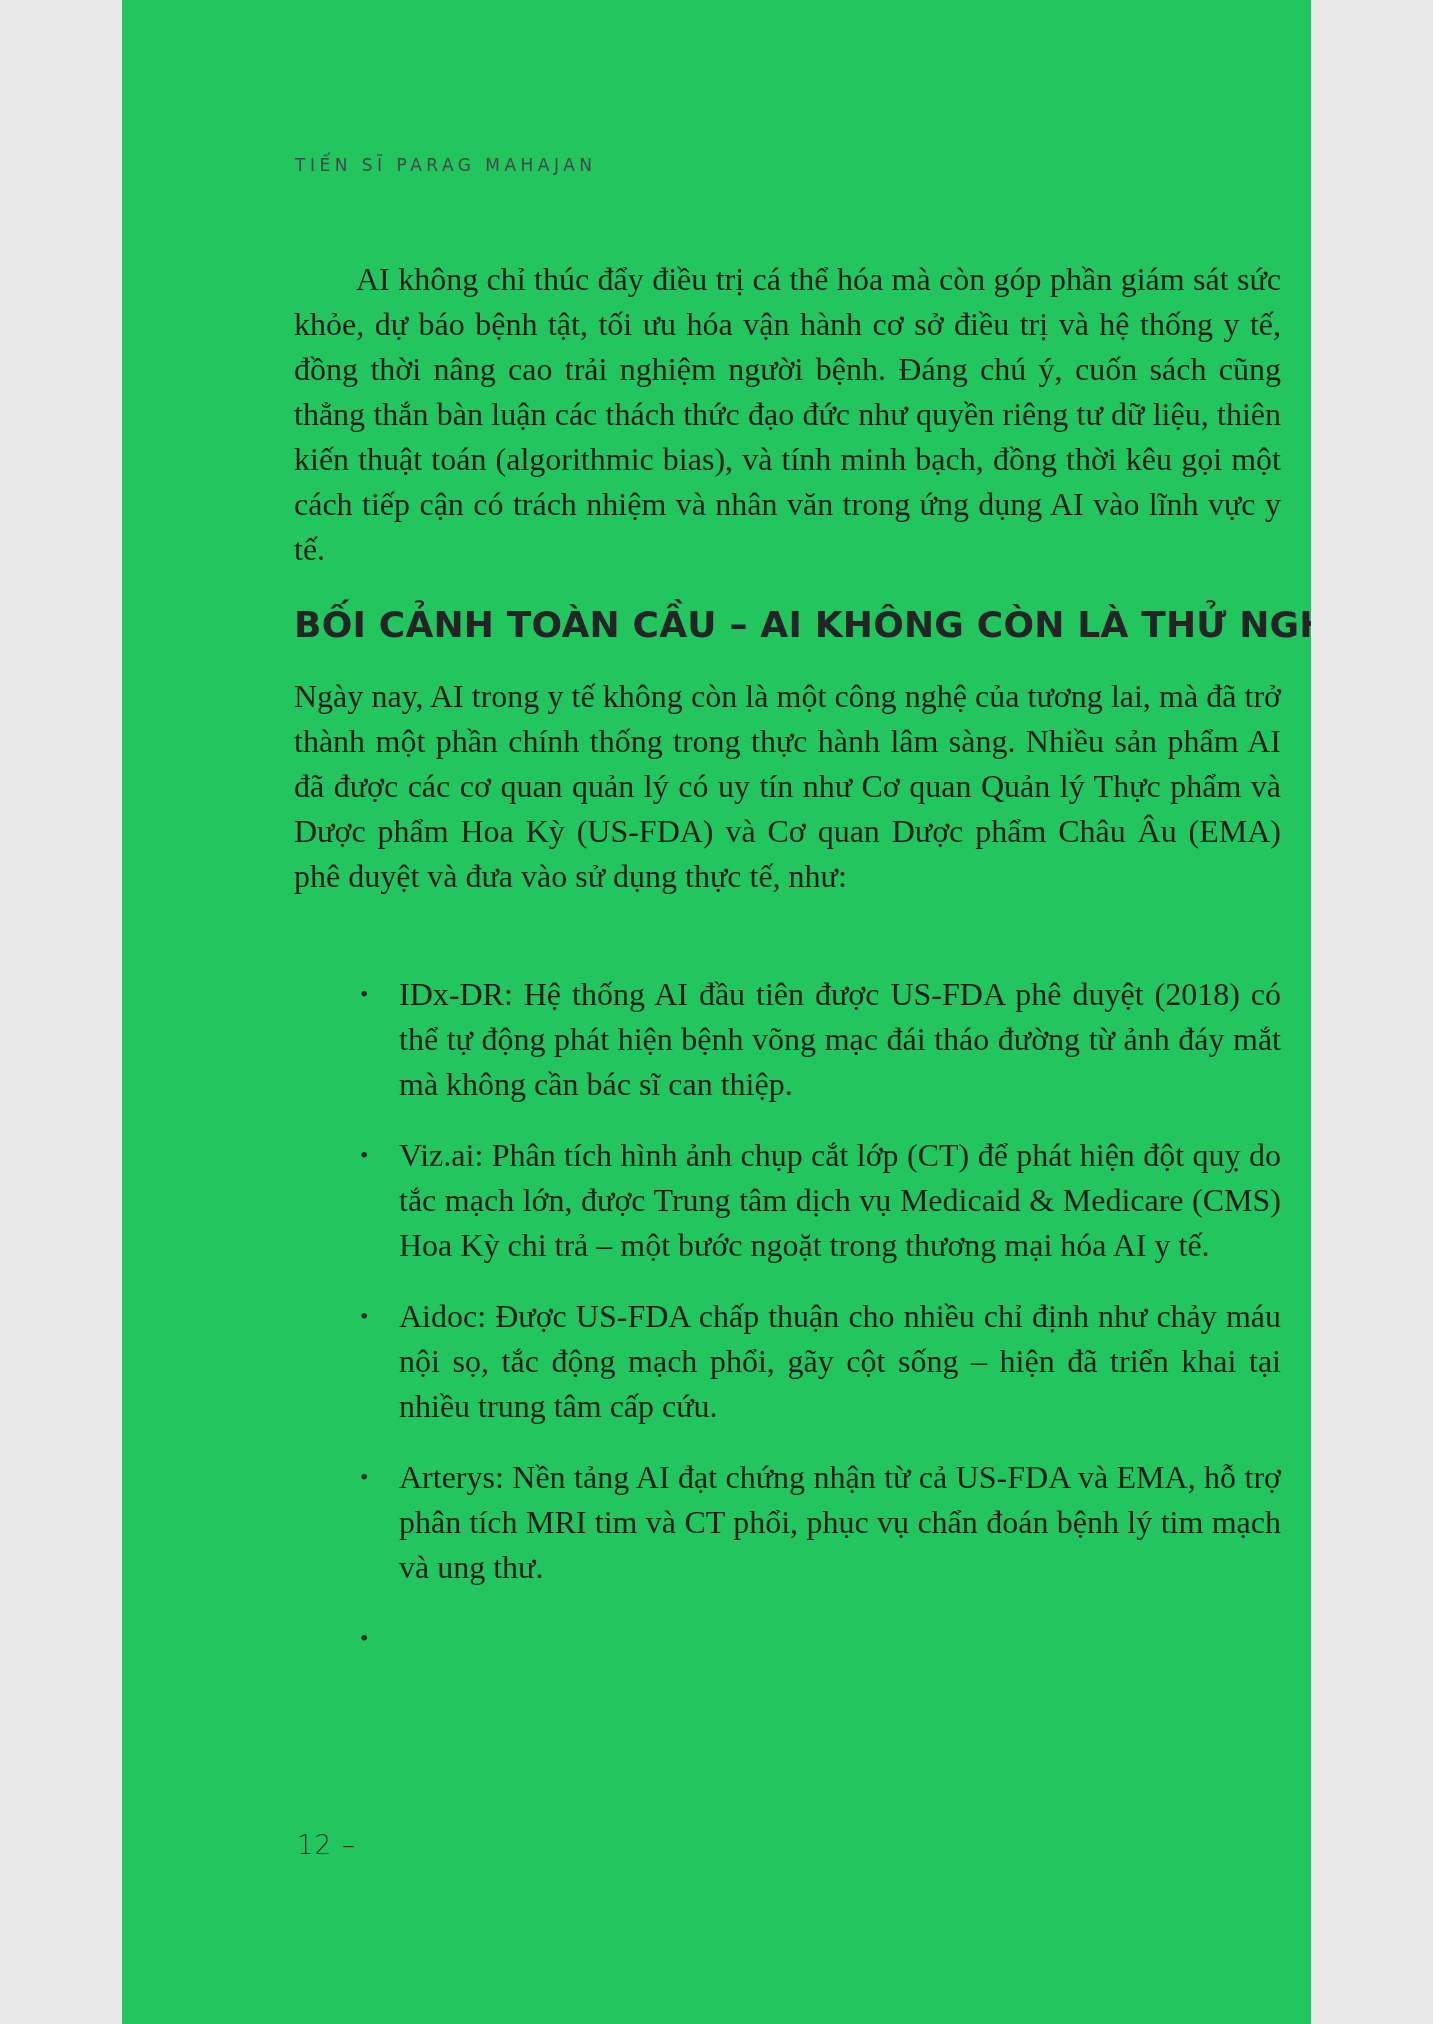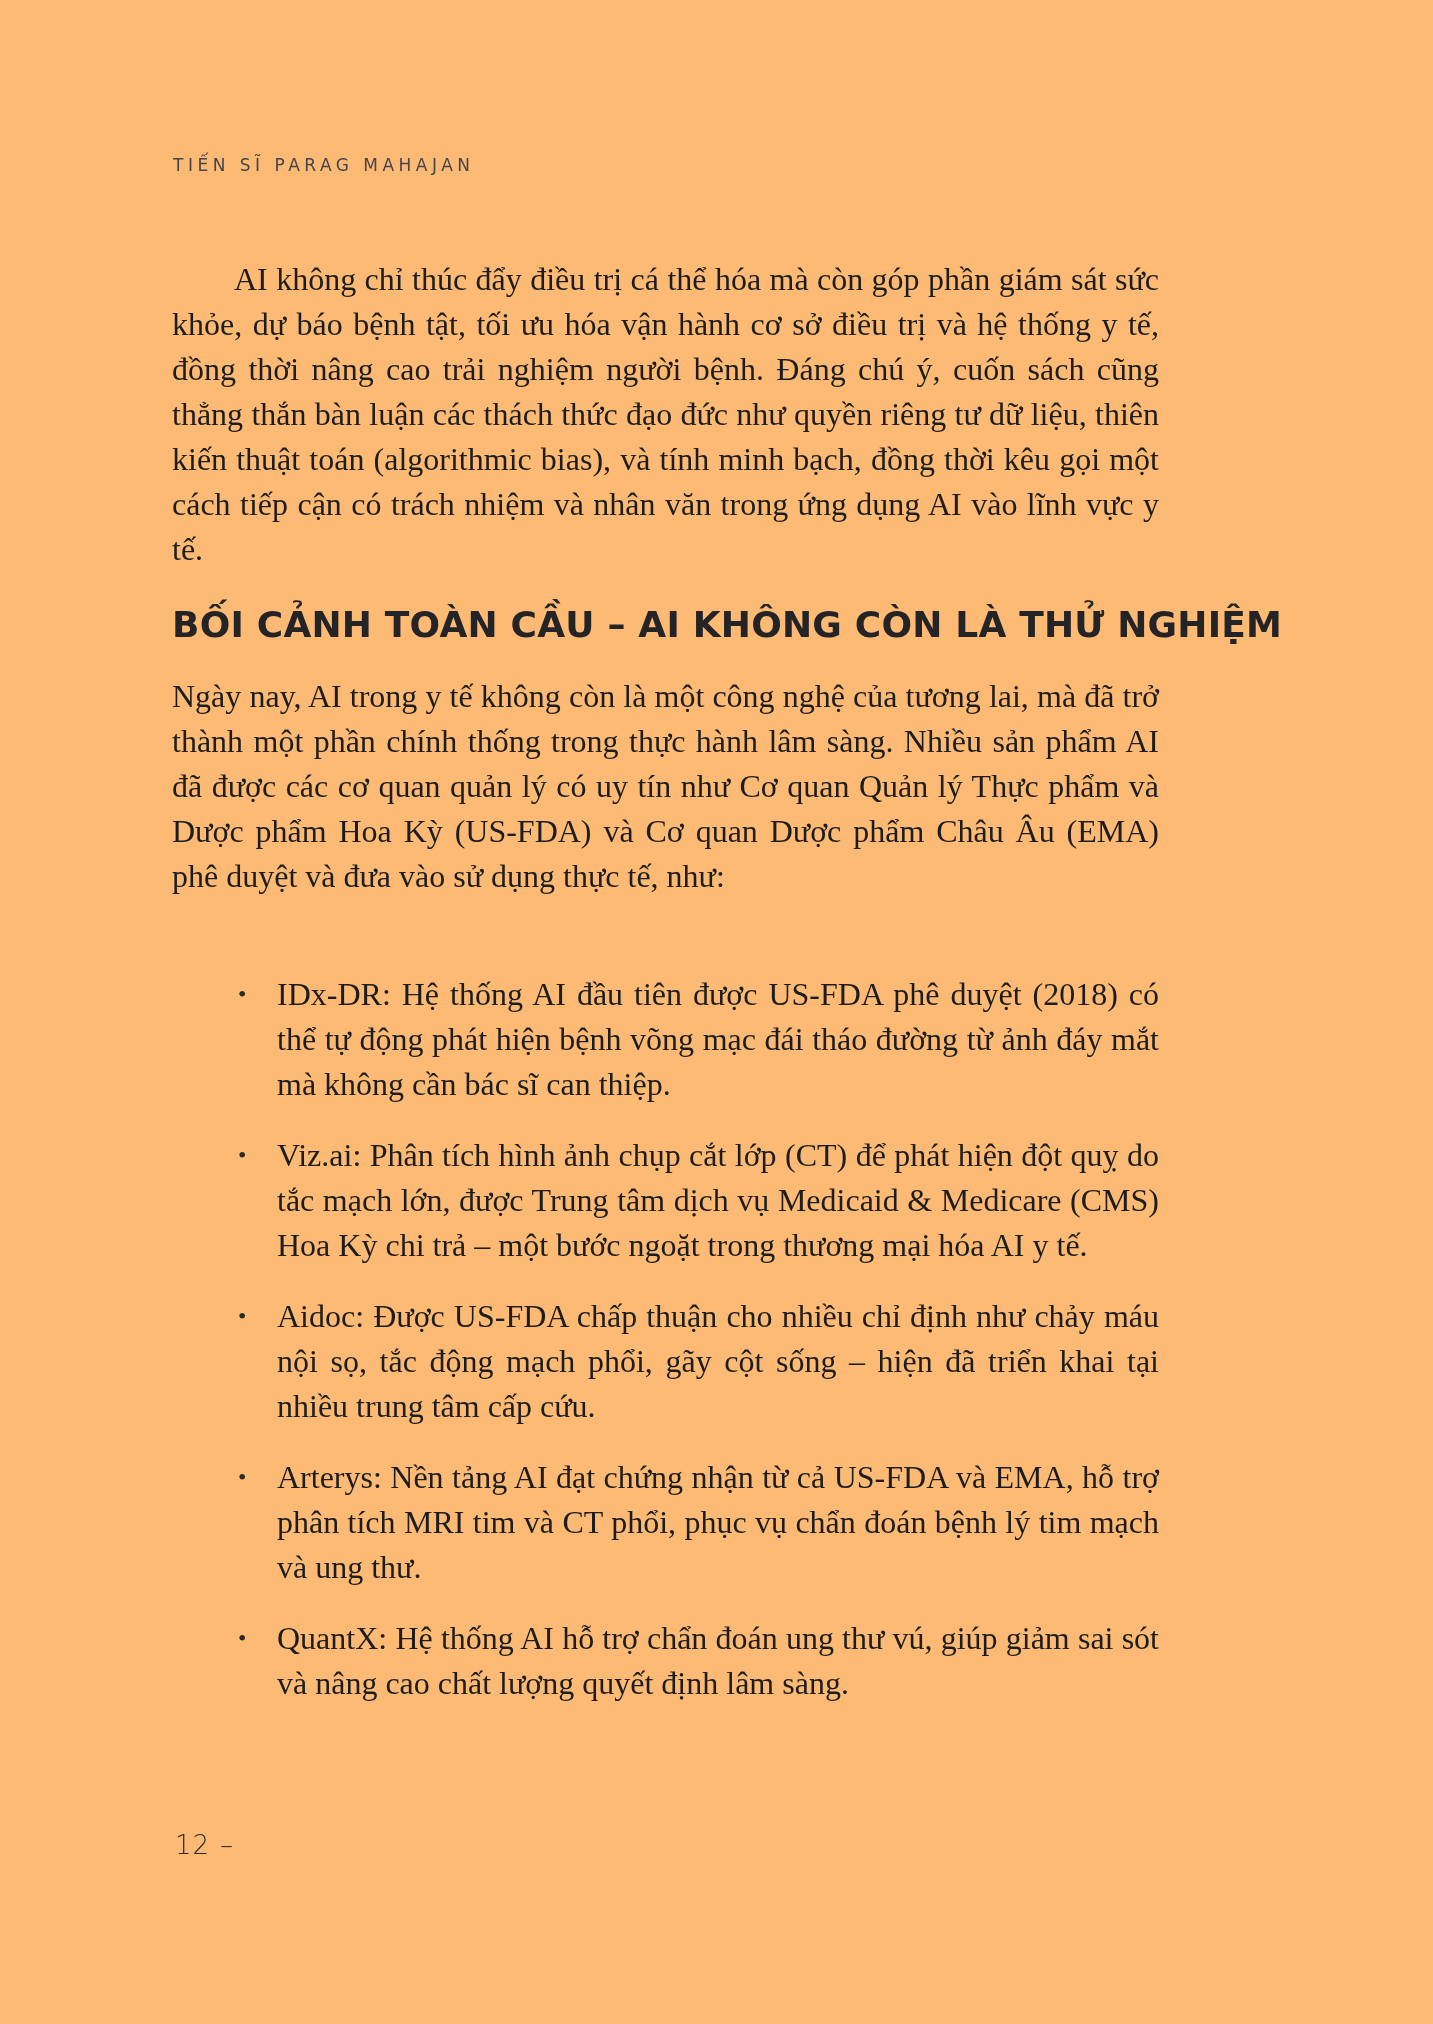--- a/index.html
+++ b/index.html
@@ -2,24 +2,24 @@
 <html lang="vi"><head>
 <meta charset="utf-8">
 <style>
   html, body {
     margin: 0;
     padding: 0;
     background: #e9e9e9;
   }
   .page {
     position: relative;
-    width: 1433px;
+    width: 1189px;
     height: 2024px;
     margin: 0 auto;
-    background: #fdba74;
+    background: #22c55e;
     overflow: hidden;
     font-family: "Liberation Serif", "DejaVu Serif", serif;
     color: #1d1d1d;
   }
   .running-header {
     position: absolute;
     left: 173px;
     top: 155px;
     font-family: "DejaVu Sans", "Liberation Sans", sans-serif;
     font-size: 17px;
@@ -119,21 +119,20 @@
     <li class="bullet-item">
       <span class="bullet-marker">•</span>
       <span>Aidoc: Được US-FDA chấp thuận cho nhiều chỉ định như chảy máu nội sọ, tắc động mạch phổi, gãy cột sống – hiện đã triển khai tại nhiều trung tâm cấp cứu.</span>
     </li>
     <li class="bullet-item">
       <span class="bullet-marker">•</span>
       <span>Arterys: Nền tảng AI đạt chứng nhận từ cả US-FDA và EMA, hỗ trợ phân tích MRI tim và CT phổi, phục vụ chẩn đoán bệnh lý tim mạch và ung thư.</span>
     </li>
     <li class="bullet-item">
       <span class="bullet-marker">•</span>
-      <span>QuantX: Hệ thống AI hỗ trợ chẩn đoán ung thư vú, giúp giảm sai sót và nâng cao chất lượng quyết định lâm sàng.</span>
     </li>
   </ul>
 
   <div class="page-footer">
     <span>12</span><span class="footer-dash">–</span>
   </div>
 
 </div>
 
 </body></html>

